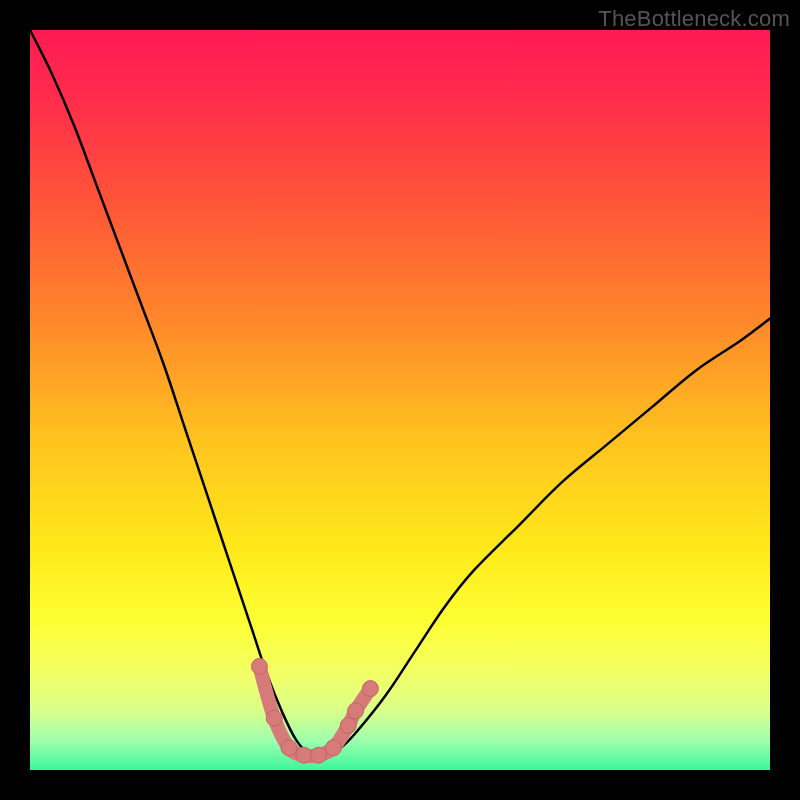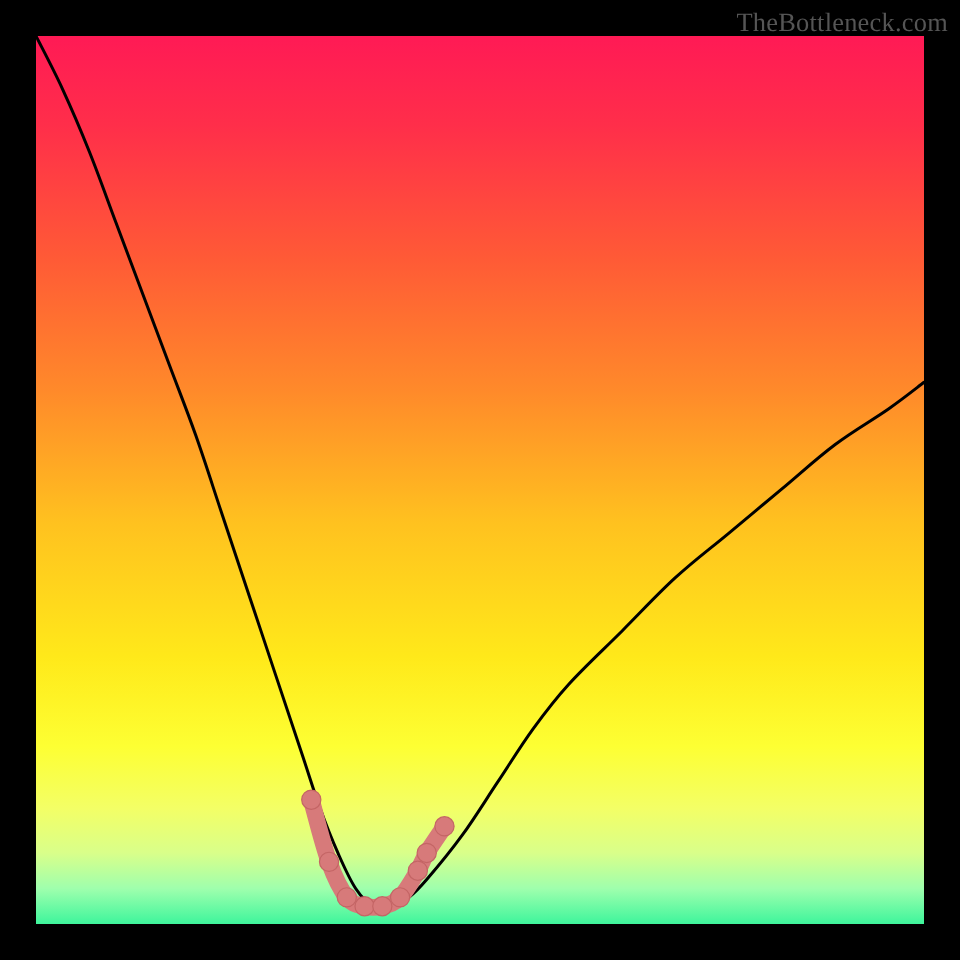--- a/index.html
+++ b/index.html
@@ -20,21 +20,20 @@
     background: #000;
   }
   .watermark {
     position: absolute;
     top: 6px;
     right: 10px;
     color: #555;
     font-size: 22px;
     font-weight: 400;
     letter-spacing: 0.2px;
-    font-family: Liberation Serif, serif;
   }
   .plot {
     position: absolute;
     left: 30px;
     top: 30px;
     width: 740px;
     height: 740px;
   }
   svg {
     display: block;

